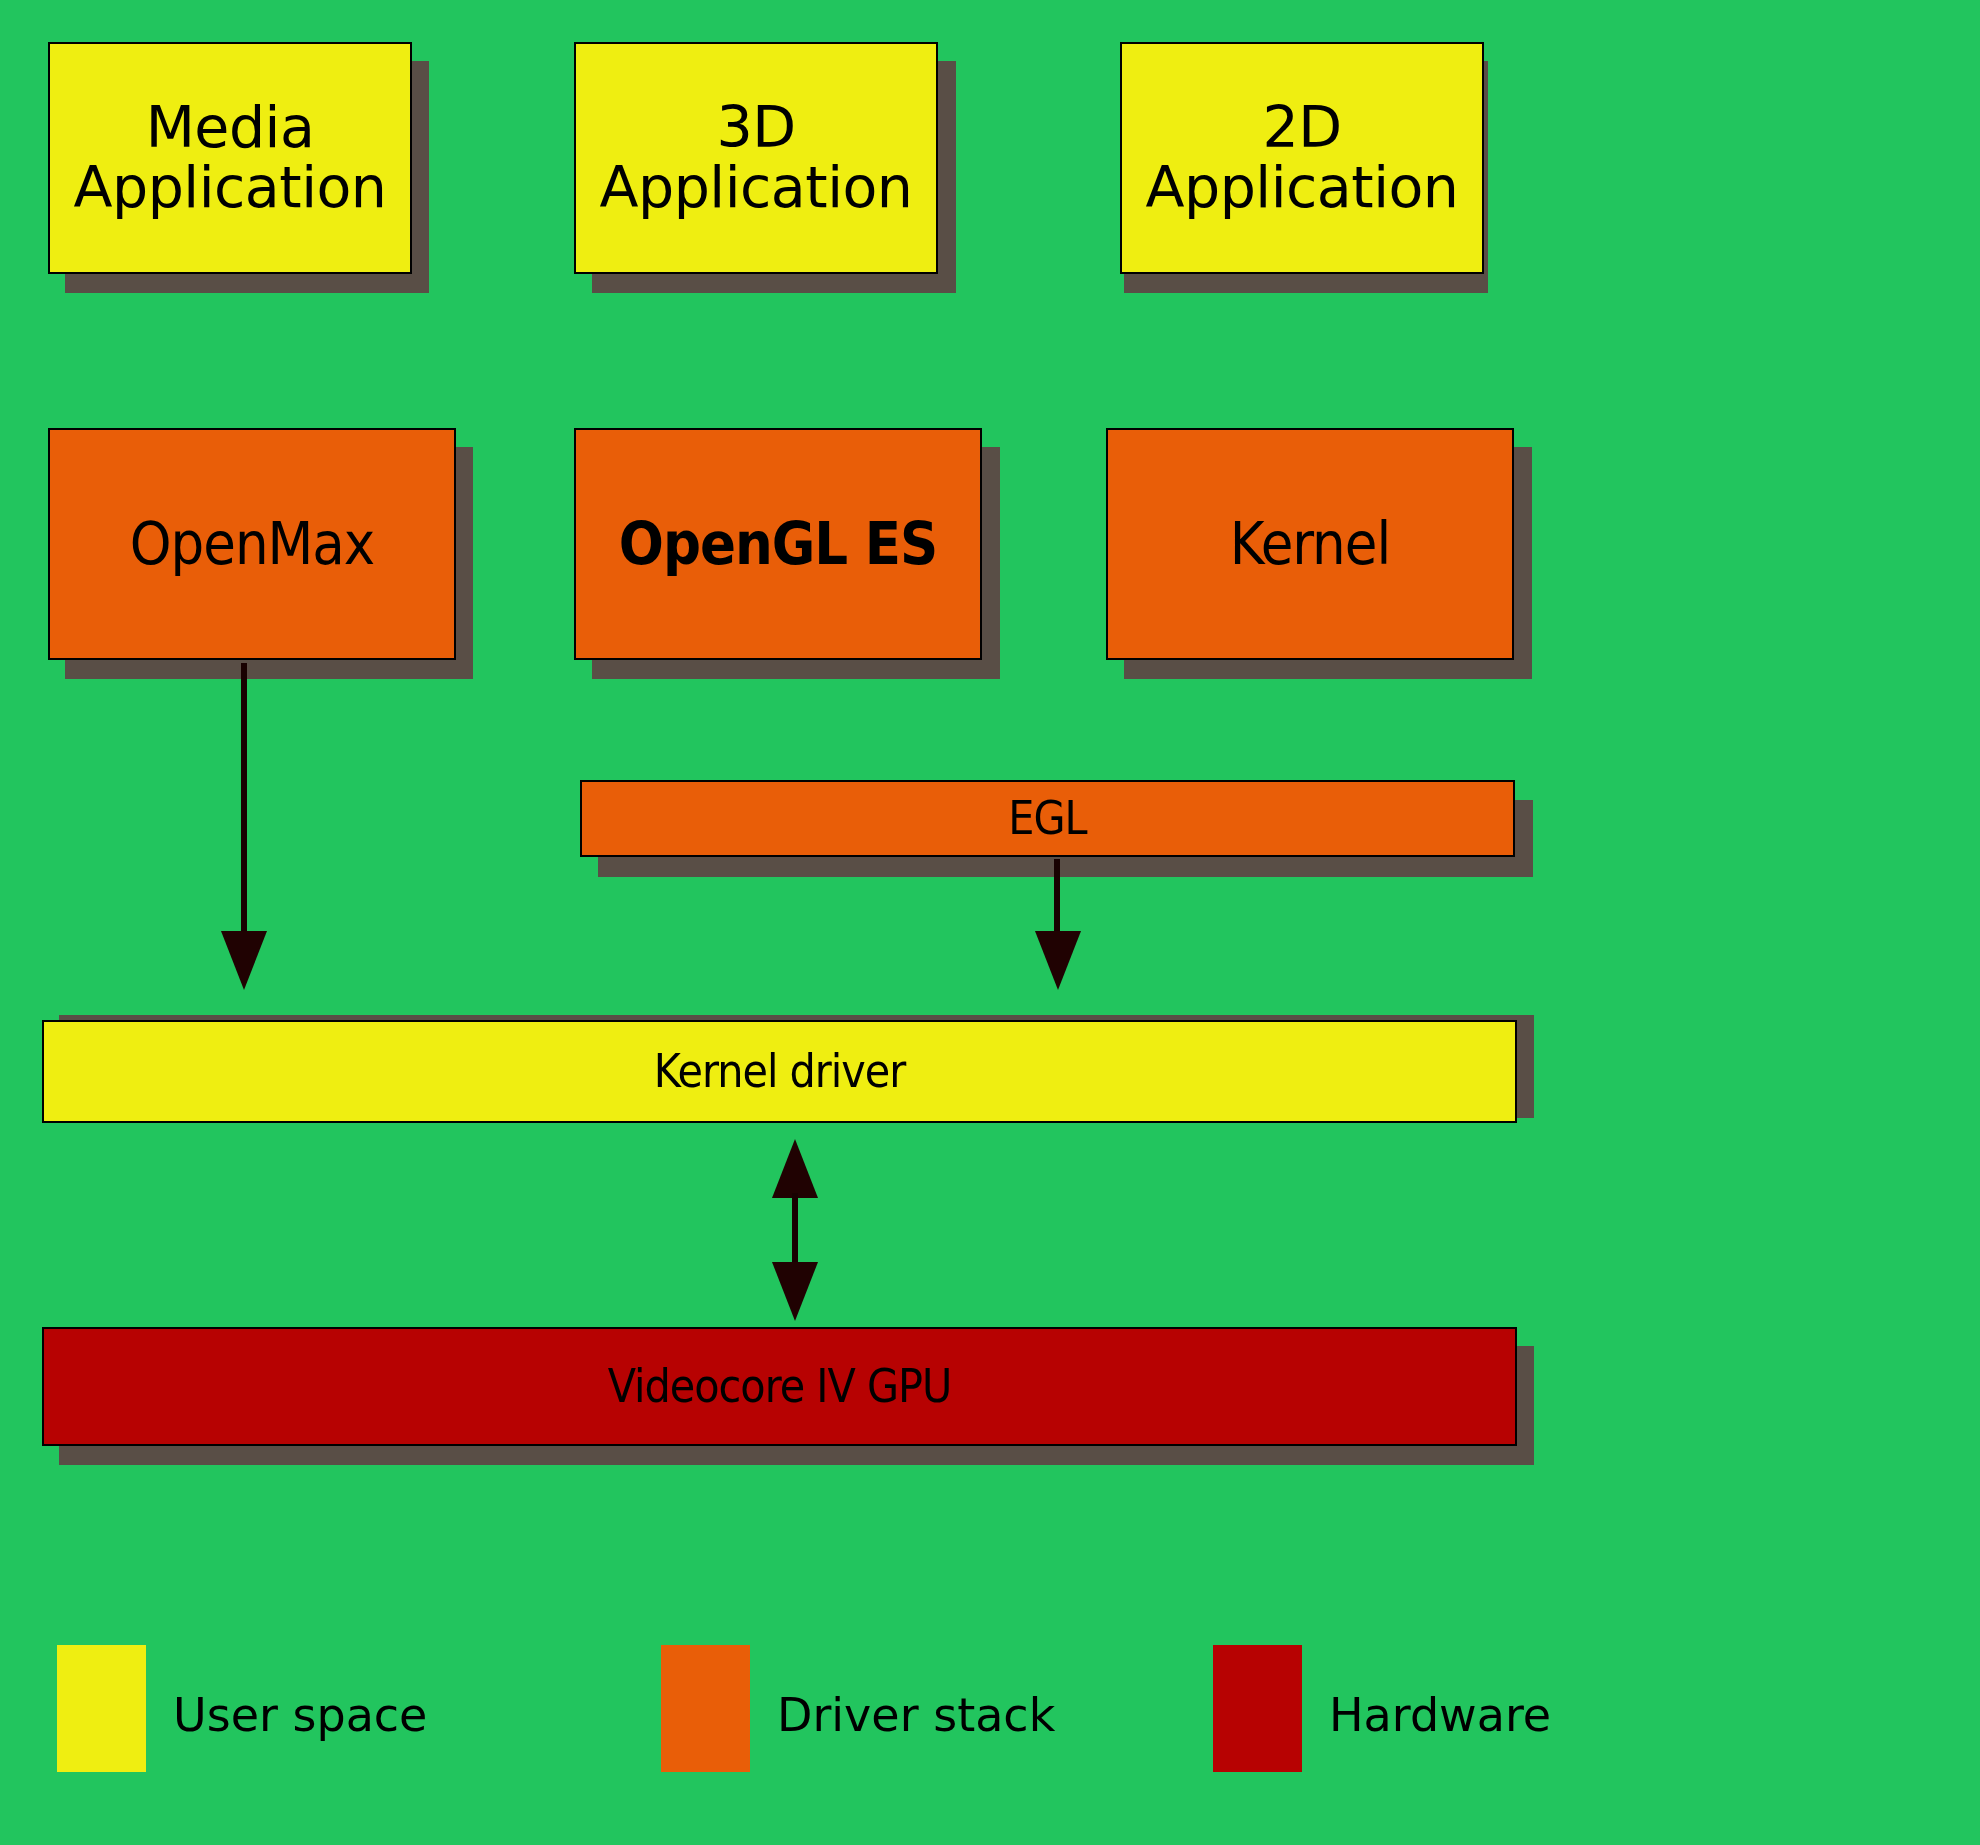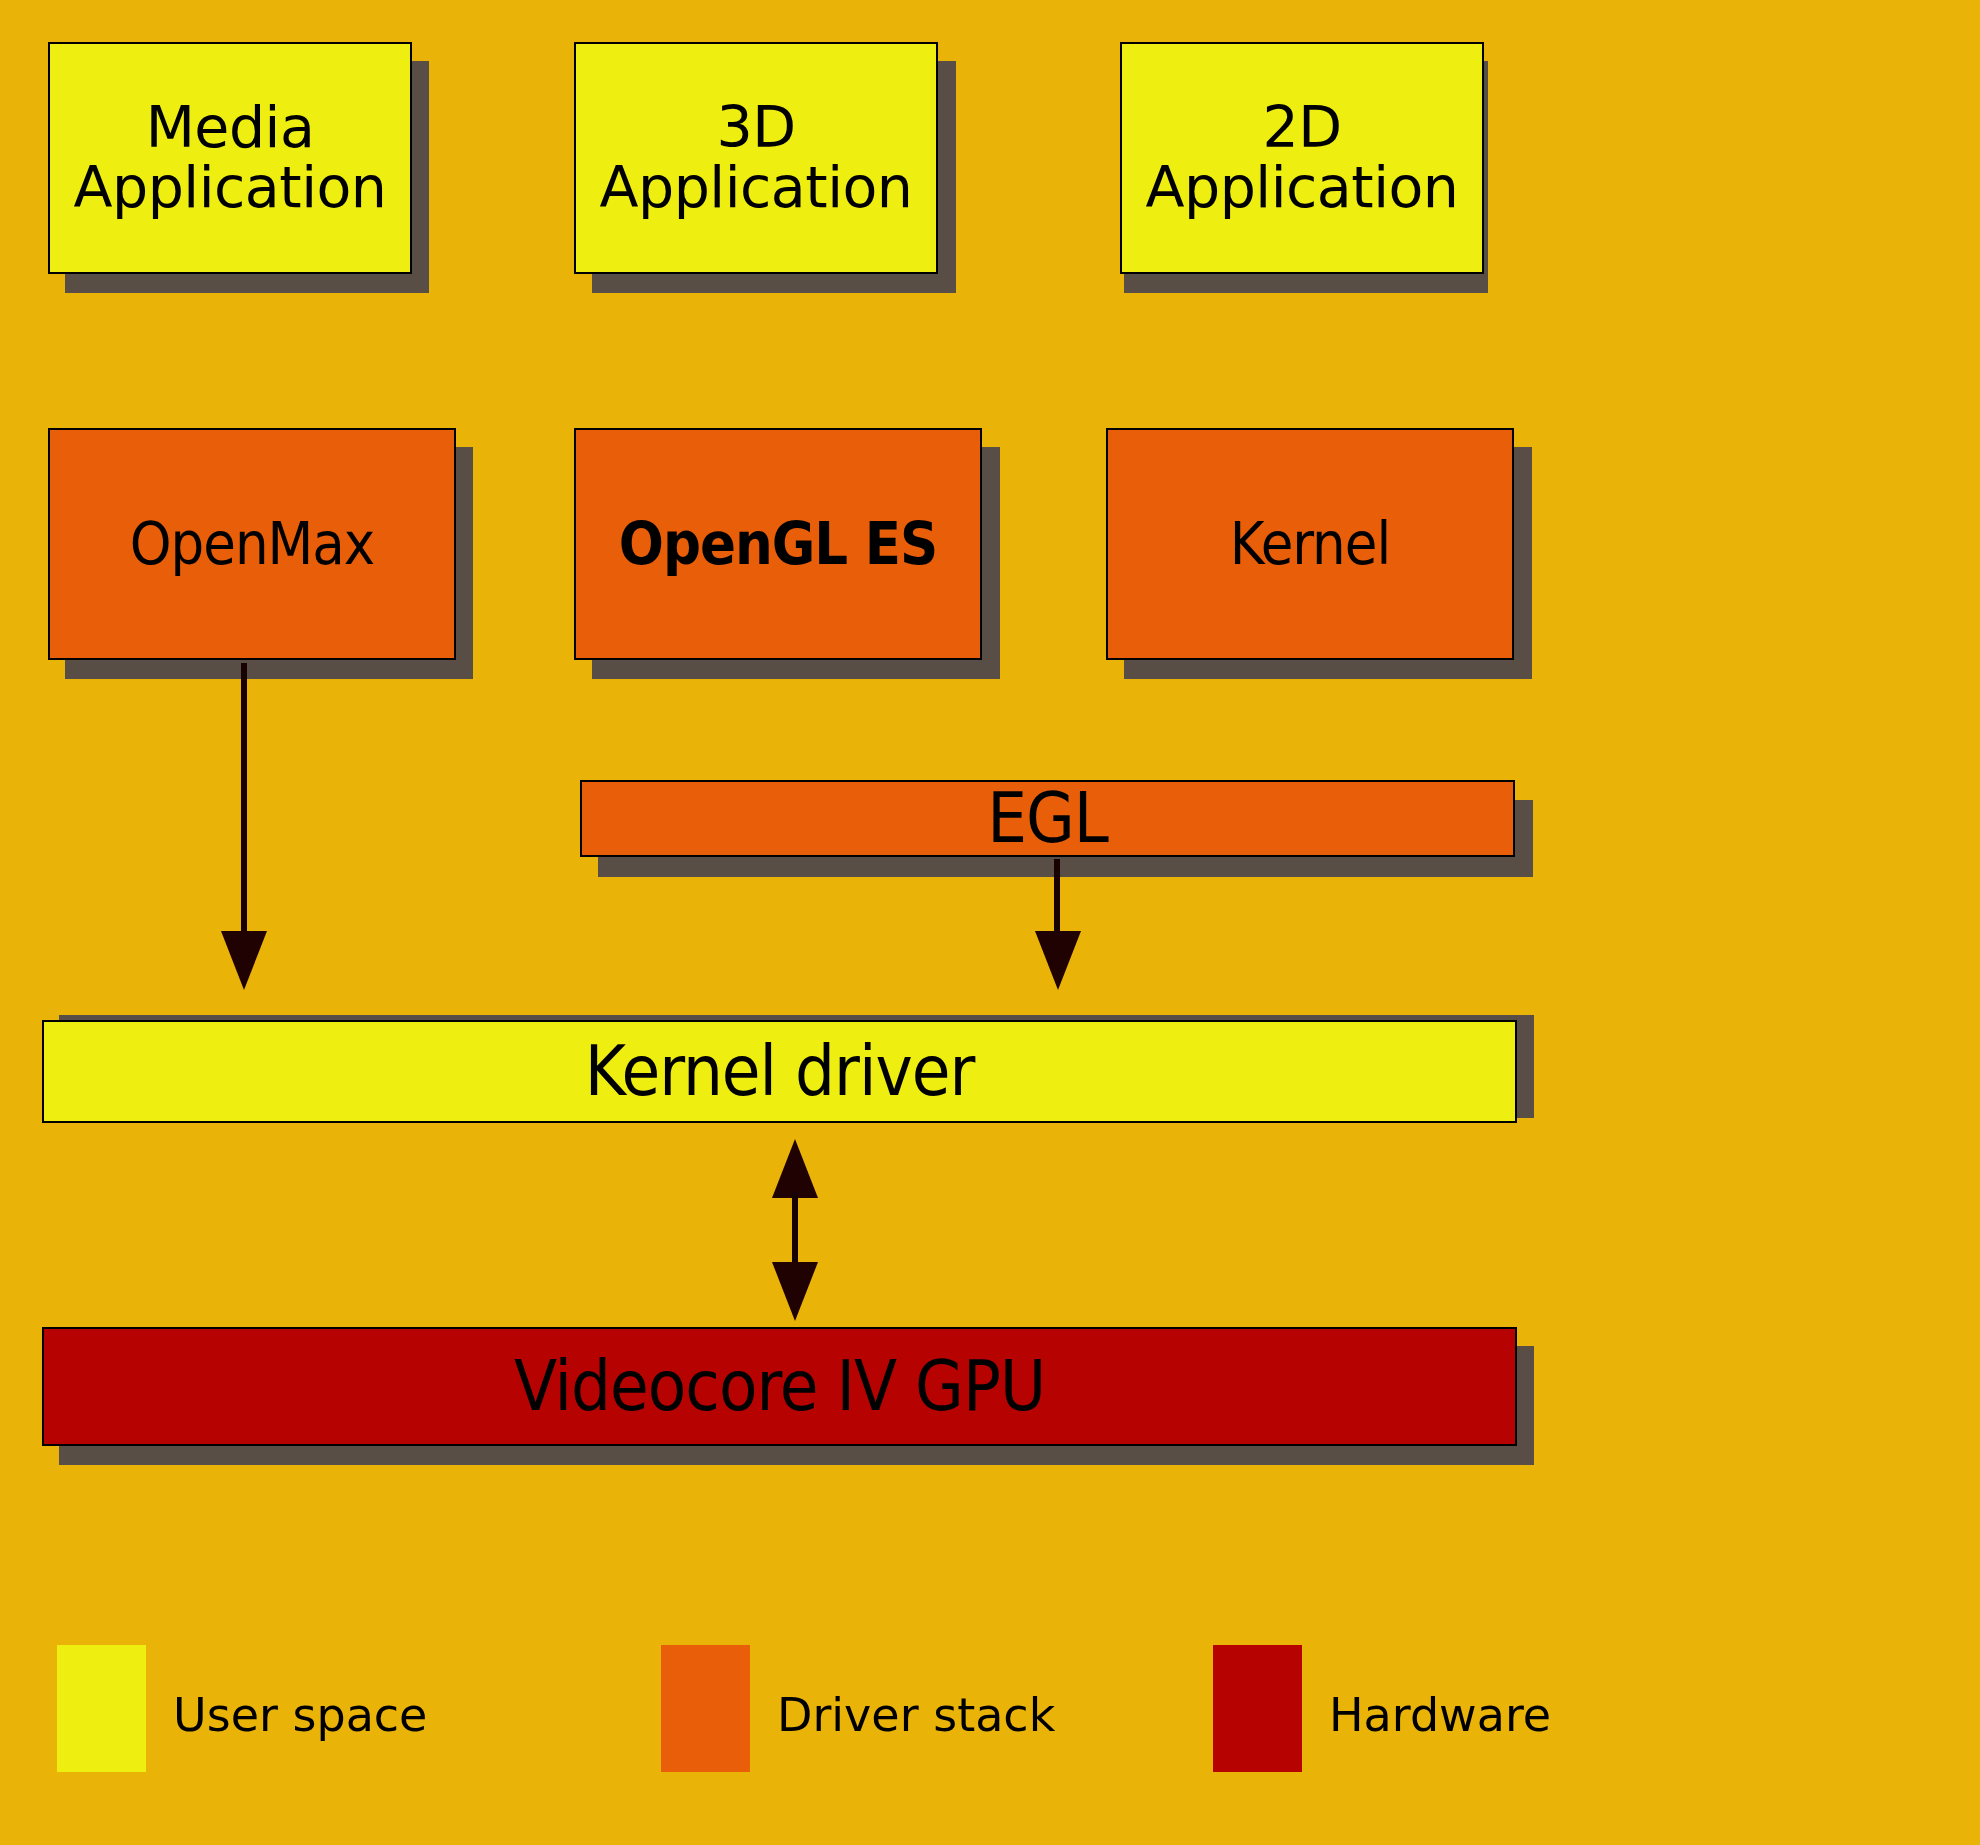--- a/index.html
+++ b/index.html
@@ -10,21 +10,21 @@
   body {
     width: 1980px;
     height: 1845px;
     overflow: hidden;
     font-family: "DejaVu Sans", sans-serif;
   }
   #canvas {
     position: relative;
     width: 1980px;
     height: 1845px;
-    background: #eab308;
+    background: #22c55e;
   }
 
   
   .node {
     position: absolute;
     box-sizing: border-box;
     display: flex;
     align-items: center;
     justify-content: center;
     text-align: center;
@@ -48,21 +48,21 @@
     font-size: 57px;
     font-family: "DejaVu Sans", sans-serif;
     letter-spacing: -0.5px;
   }
   .t-api {
     font-size: 59px;
     font-family: "DejaVu Sans Condensed", "DejaVu Sans", sans-serif;
     letter-spacing: -1px;
   }
   .t-bar {
-    font-size: 70px;
+    font-size: 46px;
     font-family: "DejaVu Sans Condensed", "DejaVu Sans", sans-serif;
     letter-spacing: -1px;
   }
 
   
   .arrow {
     position: absolute;
     width: 0;
     height: 0;
     z-index: 2;

